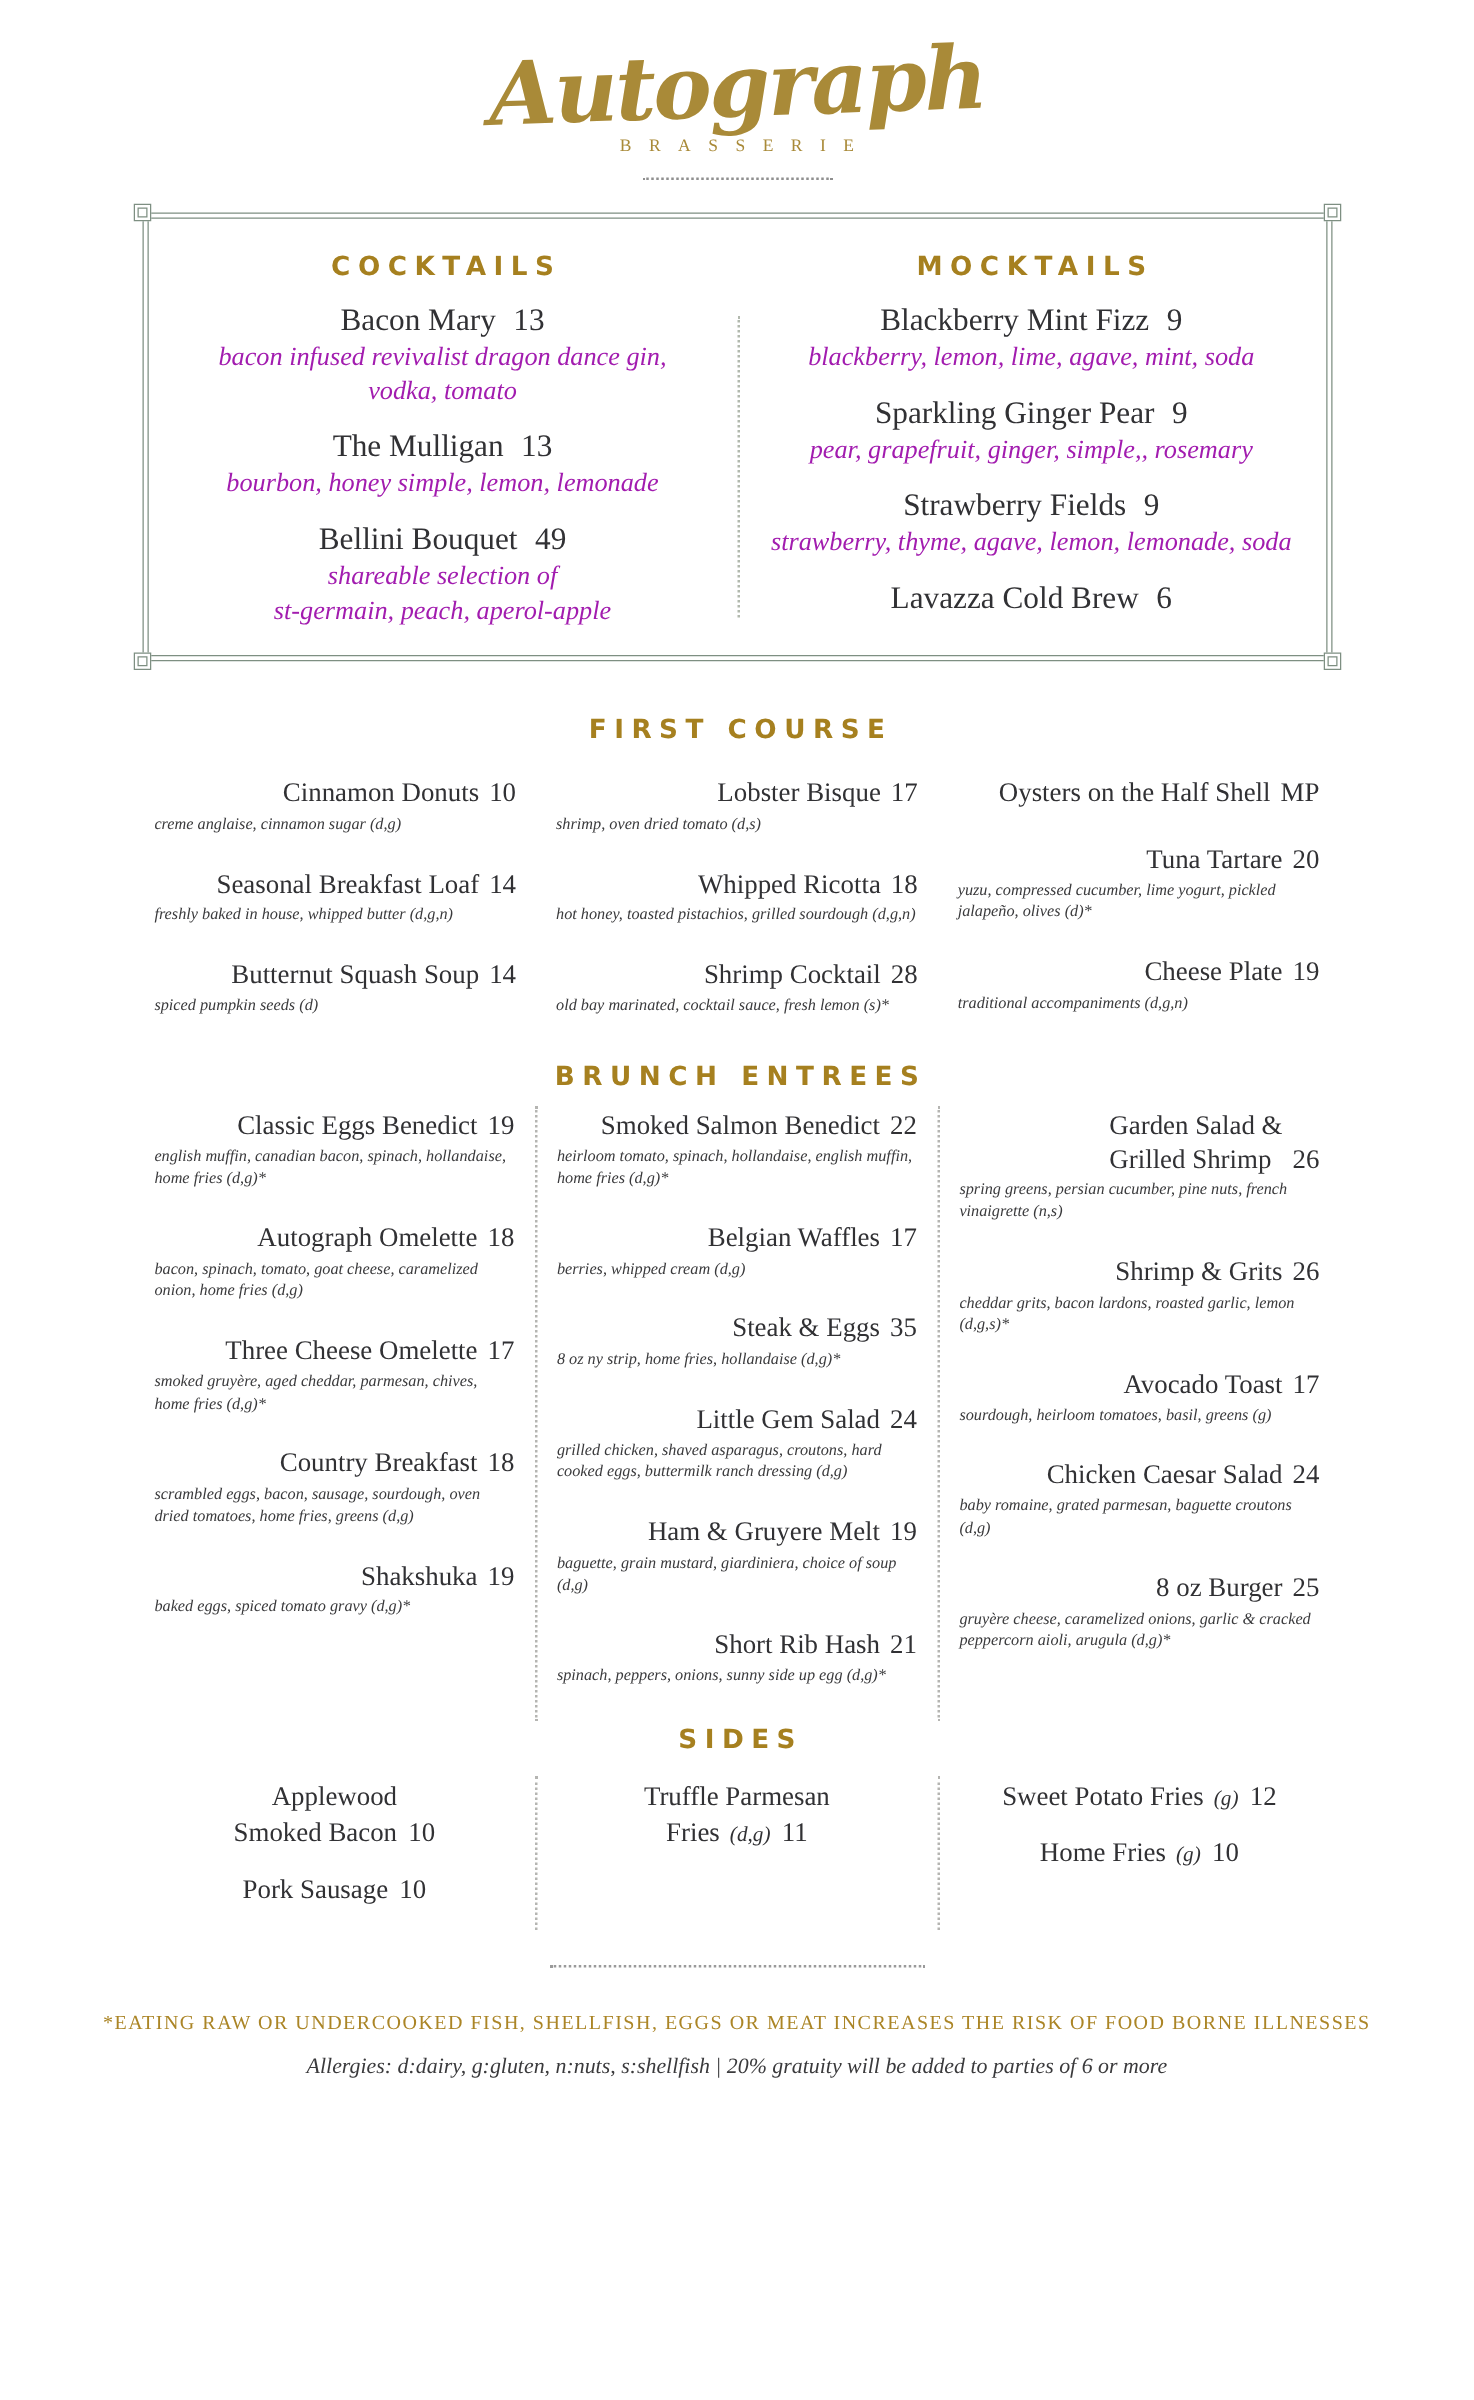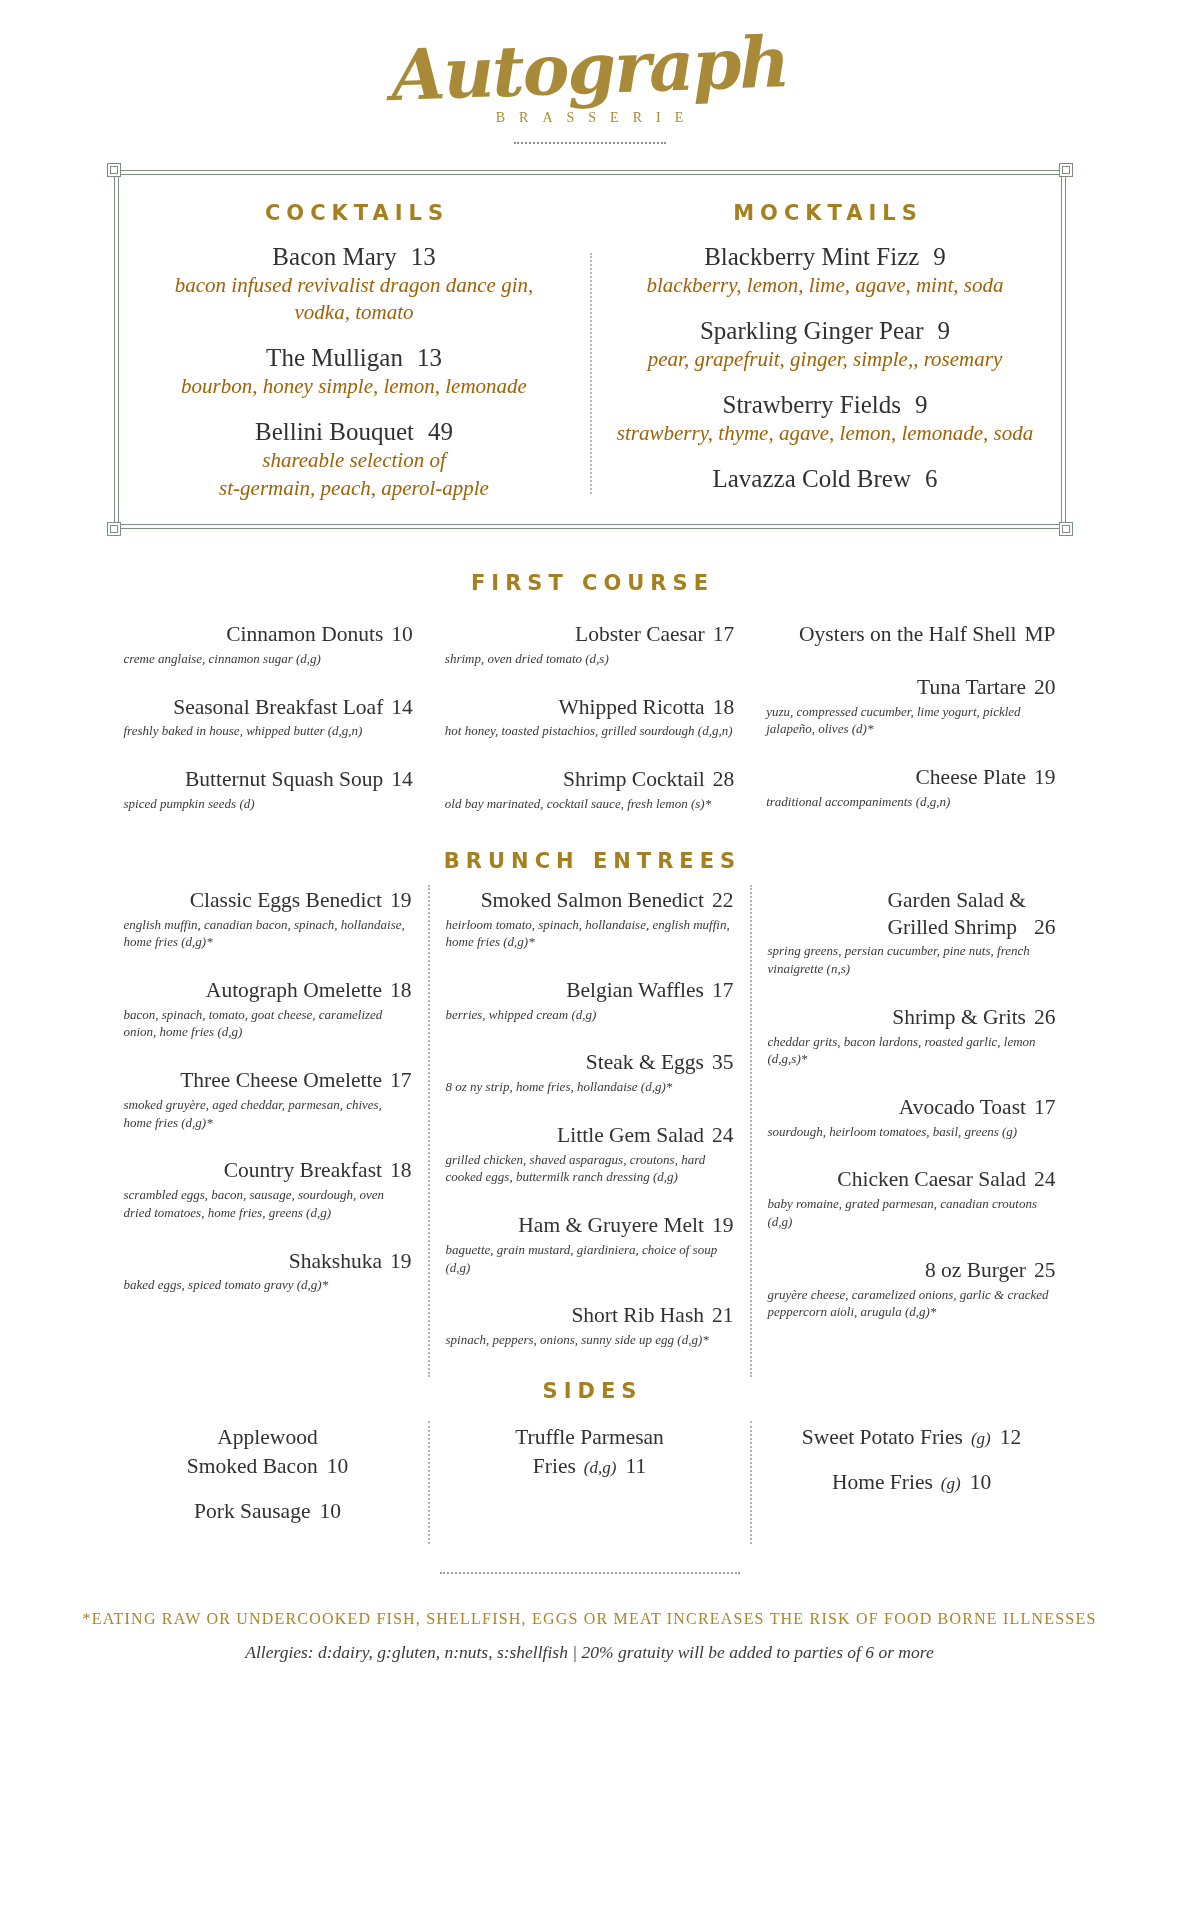--- a/index.html
+++ b/index.html
@@ -40,21 +40,21 @@
   .bev-cols{display:flex;position:relative;}
   .bev-col{flex:1;text-align:center;padding:8px 15px 4px;}
   .bev-divider{position:absolute;left:50%;top:72px;bottom:12px;border-left:2px dotted #b2b9ae;}
   .gold-title{
     font-family:"DejaVu Sans", sans-serif;font-weight:700;color:var(--gold);
     font-size:21px;letter-spacing:6px;text-indent:6px;text-align:center;
   }
   .bev-title{margin:12px 0 0;}
   .bev-item{margin-top:17px;}
   .bev-line{display:flex;justify-content:center;gap:14px;font-size:25px;line-height:1.2;}
-  .bev-desc{font-style:italic;font-size:21px;line-height:1.3;color:#a16207;}
+  .bev-desc{font-style:italic;font-size:21px;line-height:1.3;color:#a21caf;}
   
   .section-title{margin-top:42px;}
   .grid{width:964px;margin:24px auto 0;display:flex;align-items:stretch;}
   .col{flex:1;padding:2px 16px;}
   .with-dividers .col + .col{border-left:2px dotted #b5b5b2;}
   .food-item{margin-bottom:26px;}
   .fi-row{display:flex;justify-content:flex-end;align-items:flex-end;gap:8px;font-size:21.5px;line-height:1.25;}
   .fi-name{text-align:left;}
   .fi-price{white-space:nowrap;}
   .fi-desc{font-style:italic;font-size:13px;line-height:1.36;margin-top:2px;color:#3a3a3c;}
@@ -181,21 +181,21 @@
           <div class="fi-row">
             <span class="fi-name">Butternut Squash Soup</span>
             <span class="fi-price">14</span>
           </div>
           <div class="fi-desc">spiced pumpkin seeds (d)</div>
         </div>
       </div>
     <div class="col">
         <div class="food-item">
           <div class="fi-row">
-            <span class="fi-name">Lobster Caesar</span>
+            <span class="fi-name">Lobster Bisque</span>
             <span class="fi-price">17</span>
           </div>
           <div class="fi-desc">shrimp, oven dried tomato (d,s)</div>
         </div>
         <div class="food-item">
           <div class="fi-row">
             <span class="fi-name">Whipped Ricotta</span>
             <span class="fi-price">18</span>
           </div>
           <div class="fi-desc">hot honey, toasted pistachios, grilled sourdough (d,g,n)</div>
@@ -338,21 +338,21 @@
             <span class="fi-name">Avocado Toast</span>
             <span class="fi-price">17</span>
           </div>
           <div class="fi-desc">sourdough, heirloom tomatoes, basil, greens (g)</div>
         </div>
         <div class="food-item">
           <div class="fi-row">
             <span class="fi-name">Chicken Caesar Salad</span>
             <span class="fi-price">24</span>
           </div>
-          <div class="fi-desc">baby romaine, grated parmesan, canadian croutons (d,g)</div>
+          <div class="fi-desc">baby romaine, grated parmesan, baguette croutons (d,g)</div>
         </div>
         <div class="food-item">
           <div class="fi-row">
             <span class="fi-name">8 oz Burger</span>
             <span class="fi-price">25</span>
           </div>
           <div class="fi-desc">gruyère cheese, caramelized onions, garlic &amp; cracked peppercorn aioli, arugula (d,g)*</div>
         </div>
       </div>
   </div>

